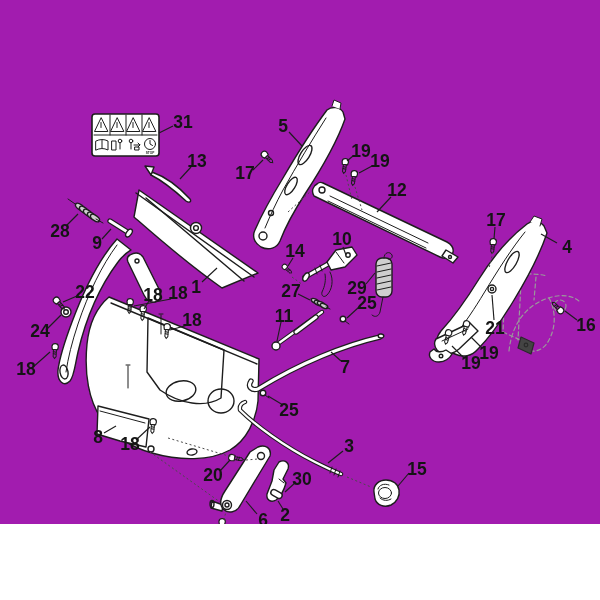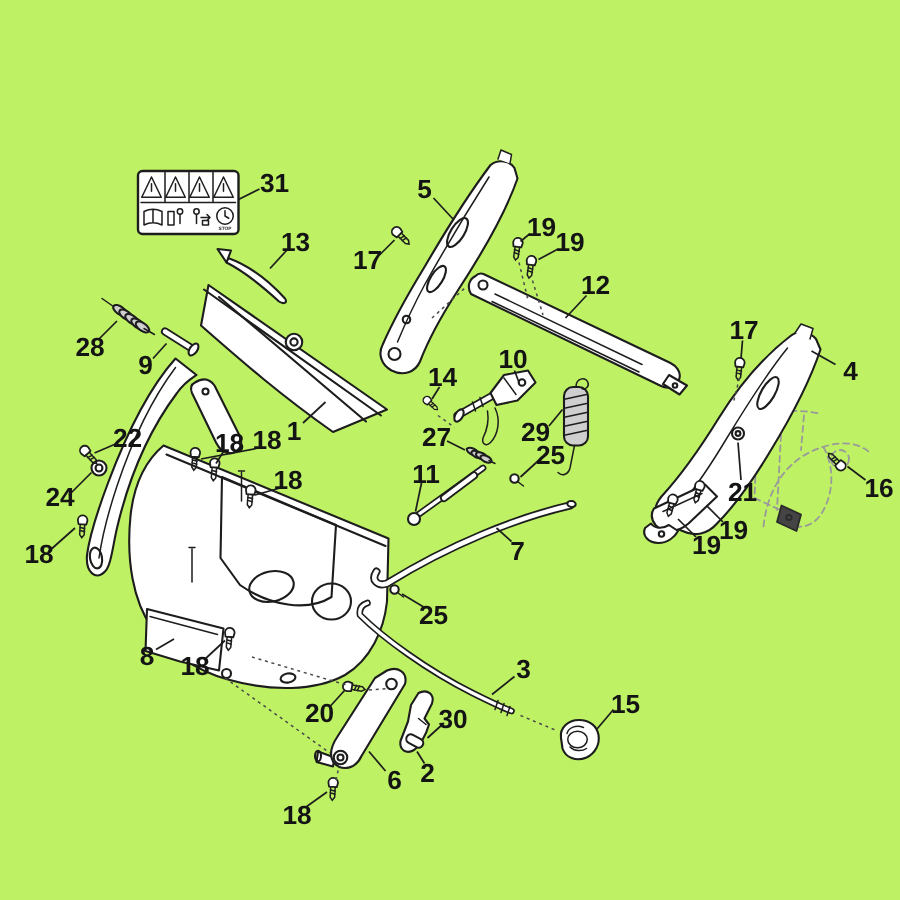--- a/index.html
+++ b/index.html
@@ -1,16 +1,16 @@
 <!DOCTYPE html>
 <html><head>
 <meta charset="utf-8">
 <style>
   html,body{margin:0;padding:0;background:#ffffff;}
-  .stage{position:relative;width:600px;height:600px;background:#bef264;overflow:hidden;
+  .stage{position:relative;width:600px;height:524px;background:#a21caf;overflow:hidden;
          font-family:"Liberation Sans", sans-serif;}
   svg{display:block}
   
   .art path,.art circle,.art ellipse,.art line,.art rect,.art polyline{
     stroke:#1d1d1d;stroke-width:1.4;fill:none;stroke-linecap:round;stroke-linejoin:round;}
   .wf{fill:#ffffff !important;}
   .gray{fill:#cfcfcf !important;}
   .thin{stroke-width:1 !important;}
   .tube-o{stroke:#1d1d1d !important;stroke-width:5.4 !important;fill:none !important;}
   .tube-i{stroke:#ffffff !important;stroke-width:3 !important;fill:none !important;}

